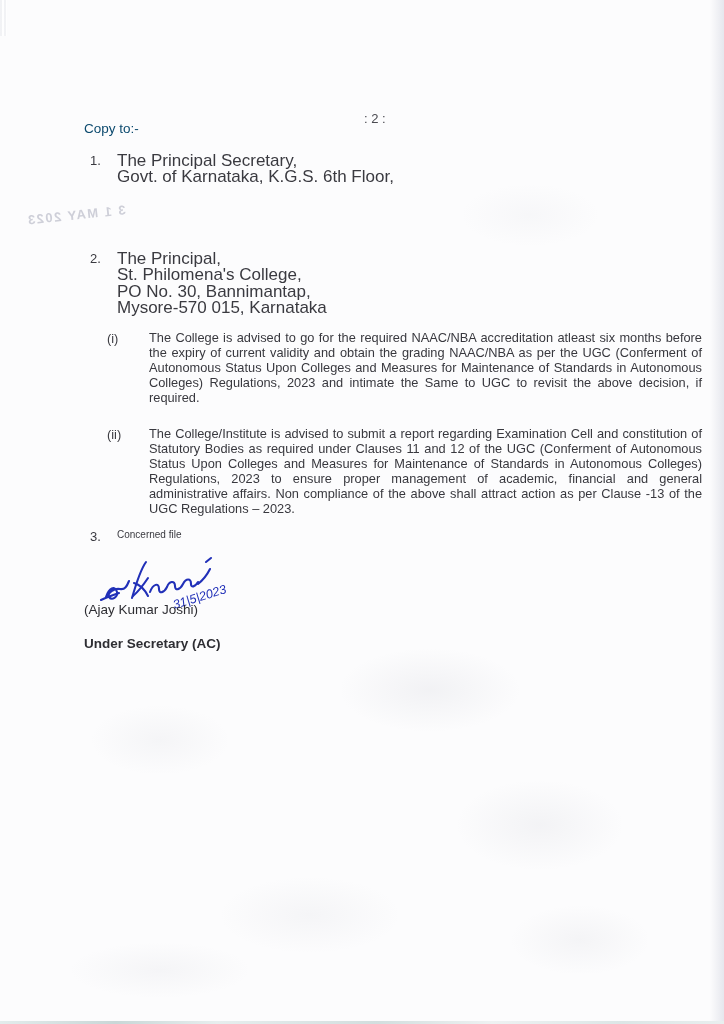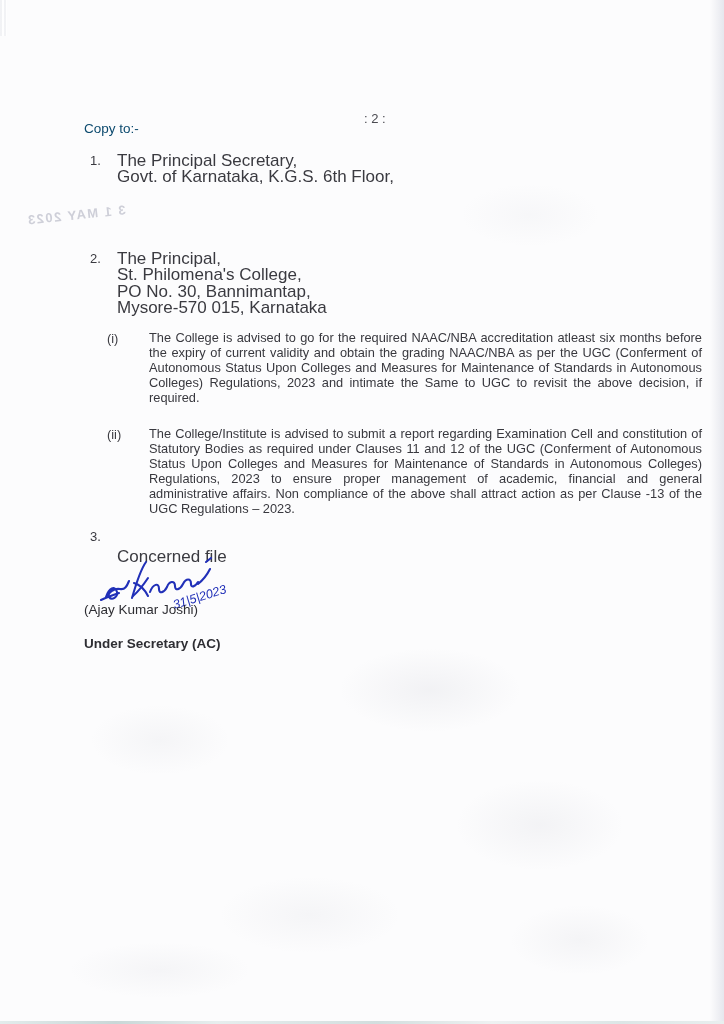--- a/index.html
+++ b/index.html
@@ -18,21 +18,21 @@
   .rec-lines{position:absolute;left:117px;font-size:17px;line-height:16.3px;white-space:nowrap;}
   #rec1{top:153px;} #rec2{top:251px;}
 
   .clause{position:absolute;width:724px;}
   .clause-marker{position:absolute;left:107px;font-size:12.8px;}
   .clause-text{position:absolute;left:137px;width:553px;font-size:12.8px;line-height:14.9px;
     text-align:justify;color:#38383e;margin-left:12px;}
   #clause1{top:331px;} #clause2{top:427px;}
 
   .item3-num{left:90px;top:529px;font-size:13px;}
-  .item3-label{left:117px;top:547px;font-size:17px;}
+  .item3-label{left:117px;top:529px;font-size:10px;}
 
   .sig-svg{left:98px;top:556px;}
   .sig-name{left:84px;top:602px;font-size:13.5px;font-weight:400;color:#2e2e33;}
   .sig-title{left:84px;top:636px;font-size:13.5px;font-weight:700;color:#2e2e33;}
 
   .stamp-bleed{
     left:-4px;top:209px;width:130px;
     transform:scaleX(-1) rotate(6deg);
     font-size:13px;letter-spacing:1.5px;font-weight:700;
     color:rgba(168,170,186,0.55);white-space:nowrap;

